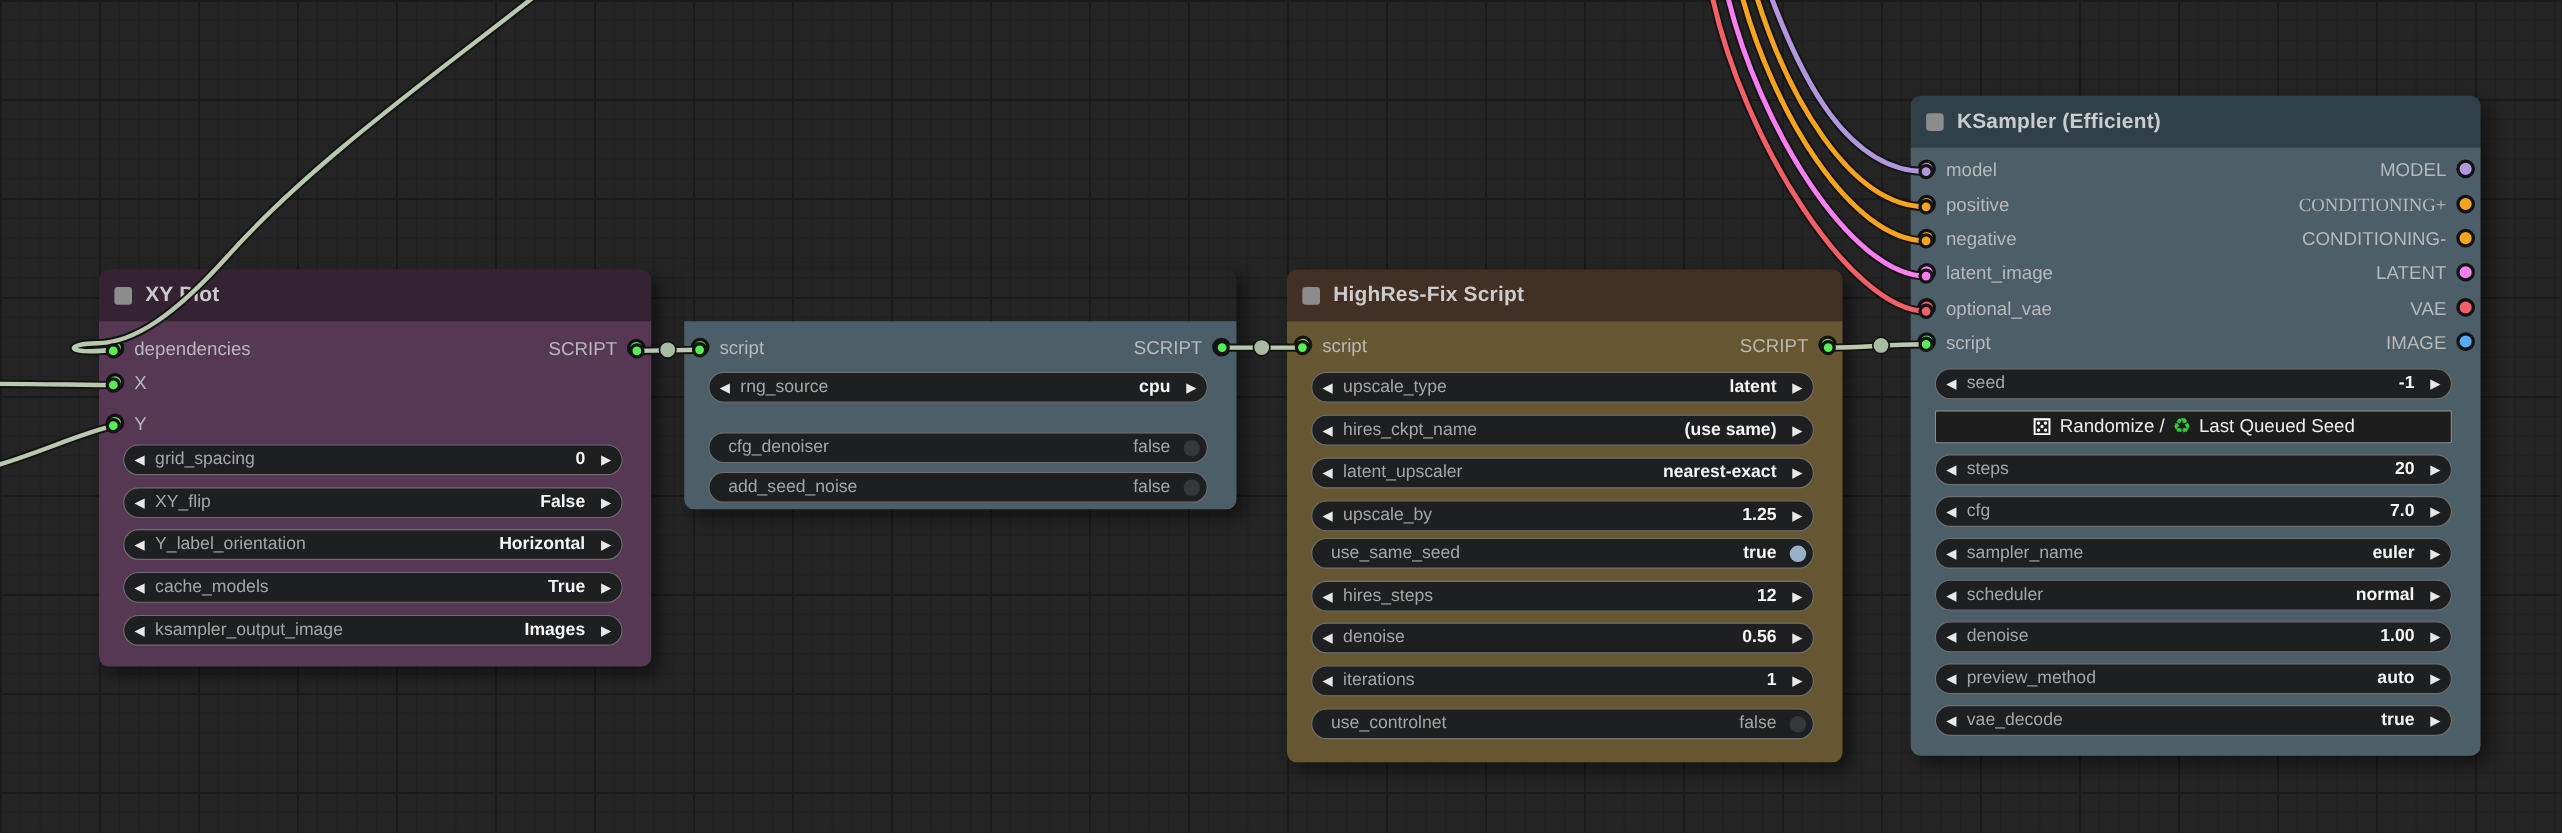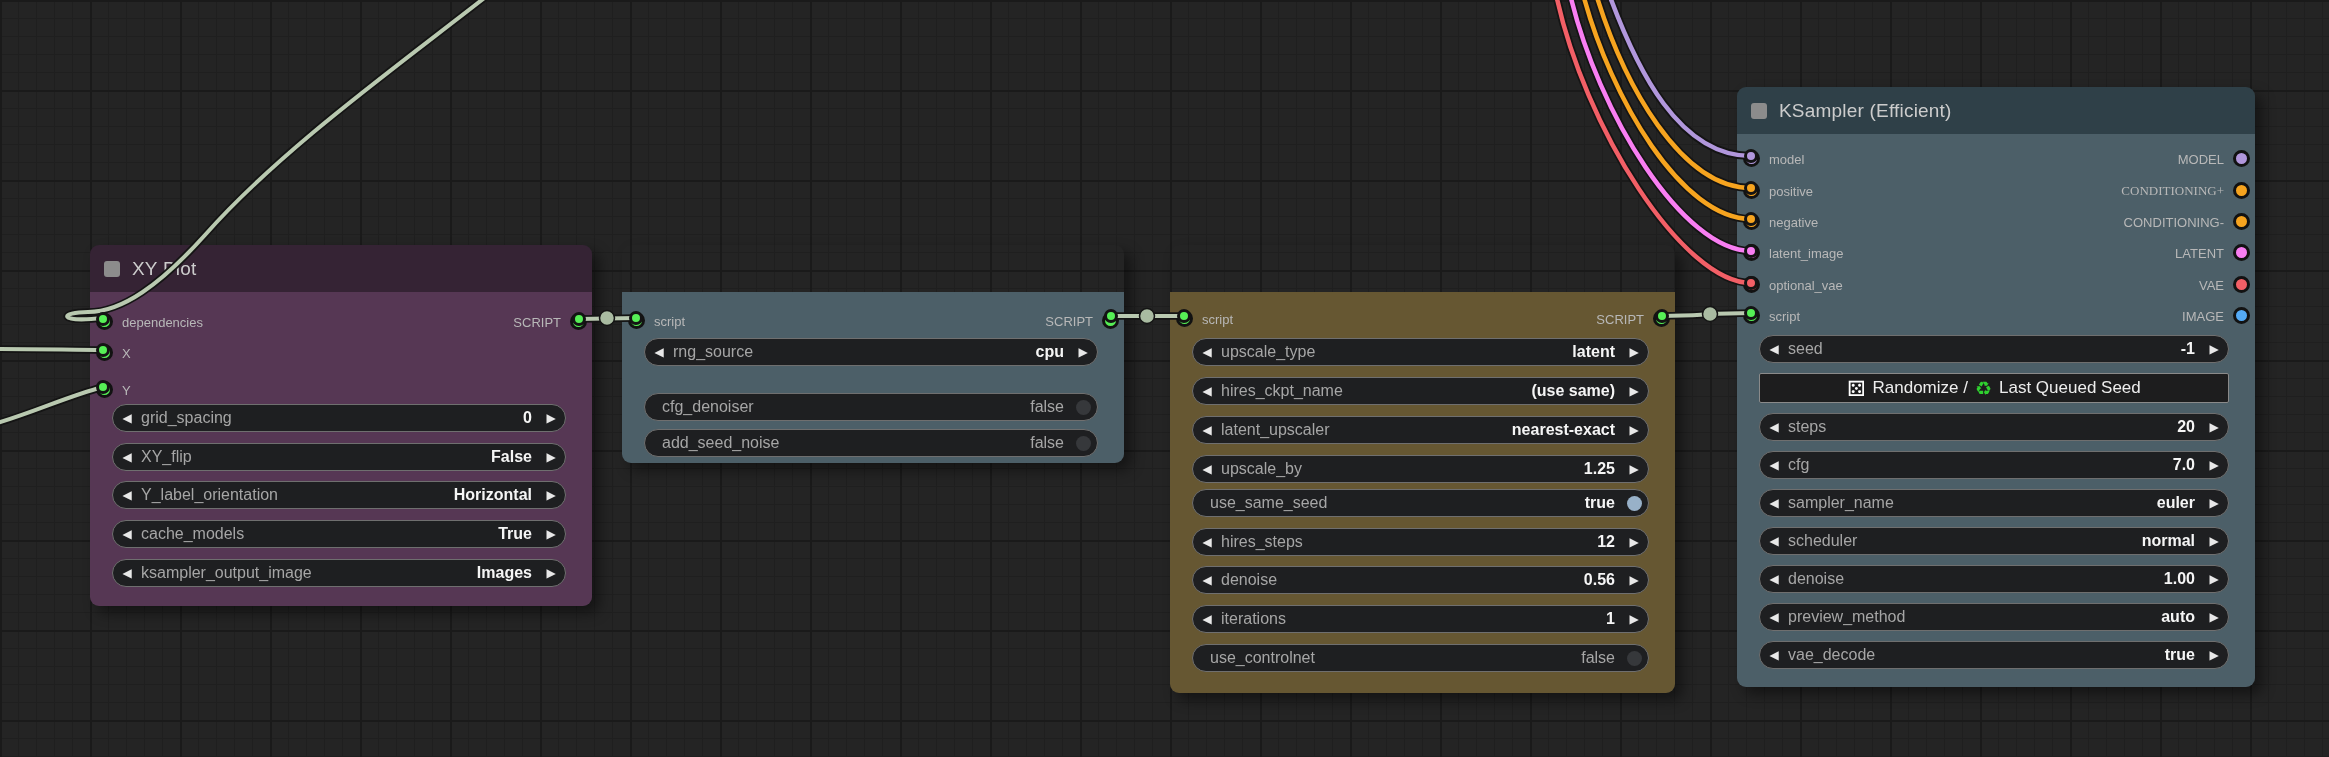--- a/index.html
+++ b/index.html
@@ -8,25 +8,25 @@
     background-color:#242424;
     background-image:
       linear-gradient(to right, #1a1a1a 2px, transparent 2px),
       linear-gradient(to bottom, #1a1a1a 2px, transparent 2px),
       linear-gradient(to right, #1f1f1f 1px, transparent 1px),
       linear-gradient(to bottom, #1f1f1f 1px, transparent 1px);
     background-size:90px 90px,90px 90px,18px 18px,18px 18px;
     font-family:"Liberation Sans",sans-serif;
   }
   .node{position:absolute;border-radius:9px;box-shadow:7px 7px 14px rgba(0,0,0,.45);z-index:1;}
-  .titlebar{position:absolute;left:0;right:0;top:0;height:47px;border-radius:9px 9px 0 0;display:flex;align-items:center;}
+  .titlebar{position:absolute;left:0;right:0;top:0;height:47px;border-radius:9px 9px 0 0;display:flex;align-items:center;font-weight:bold;}
   .nbody{position:absolute;left:0;right:0;top:47px;bottom:0;border-radius:0 0 9px 9px;}
   .boxicon{width:16px;height:16px;border-radius:3px;background:#8c8c8c;margin-left:14px;flex:0 0 auto;}
   .ntitle{margin-left:12px;font-size:19px;color:#cccccc;letter-spacing:.2px;white-space:nowrap;}
-  .slot{position:absolute;height:22px;display:flex;align-items:flex-end;font-size:13px;color:#b8b8b8;white-space:nowrap;}
+  .slot{position:absolute;height:22px;display:flex;align-items:flex-start;font-size:17px;color:#b8b8b8;white-space:nowrap;}
   .slot.in{left:0;}
   .slot.out{right:0;flex-direction:row-reverse;}
   .pdot{width:11px;height:11px;border-radius:50%;border:3px solid #121212;flex:0 0 auto;}
   .slot.in .pdot{margin-left:6px;}
   .slot.in .slabel{margin-left:9px;}
   .slot.out .pdot{margin-right:5px;}
   .slot.out .slabel{margin-right:9px;}
   .widget{position:absolute;left:22px;height:28px;background:#1e1f21;border:1.5px solid #6f6f6f;border-radius:15px;
     display:flex;align-items:center;font-size:16px;color:#a6a6a6;box-sizing:border-box;white-space:nowrap;}
   .warr{font-size:12px;color:#e8e8e8;width:28px;text-align:center;flex:0 0 auto;}
@@ -121,20 +121,24 @@
         <span class="wval muted">false</span>
         <span class="knob off"></span>
       </div>
       <div class="widget toggle" style="top: 184px; width: 454px;">
         <span class="wlabel noarrow">add_seed_noise</span>
         <span class="wval muted">false</span>
         <span class="knob off"></span>
       </div>
     </div>
     <div class="node" style="left: 1170px; top: 245px; width: 505px; height: 448px;">
+      <div class="titlebar" style="background: rgb(65, 48, 35);">
+        <span class="boxicon"></span>
+        <span class="ntitle">HighRes-Fix Script</span>
+      </div>
       <div class="nbody" style="background: rgb(102, 87, 50);"></div>
       <div class="slot in" style="top: 60px;">
         <span class="pdot" style="background: rgb(86, 239, 86);"></span>
         <span class="slabel">script</span>
       </div>
       <div class="slot out" style="top: 60px;">
         <span class="pdot" style="background: rgb(86, 239, 86);"></span>
         <span class="slabel">SCRIPT</span>
       </div>
       <div class="widget" style="top: 93px; width: 457px;">

